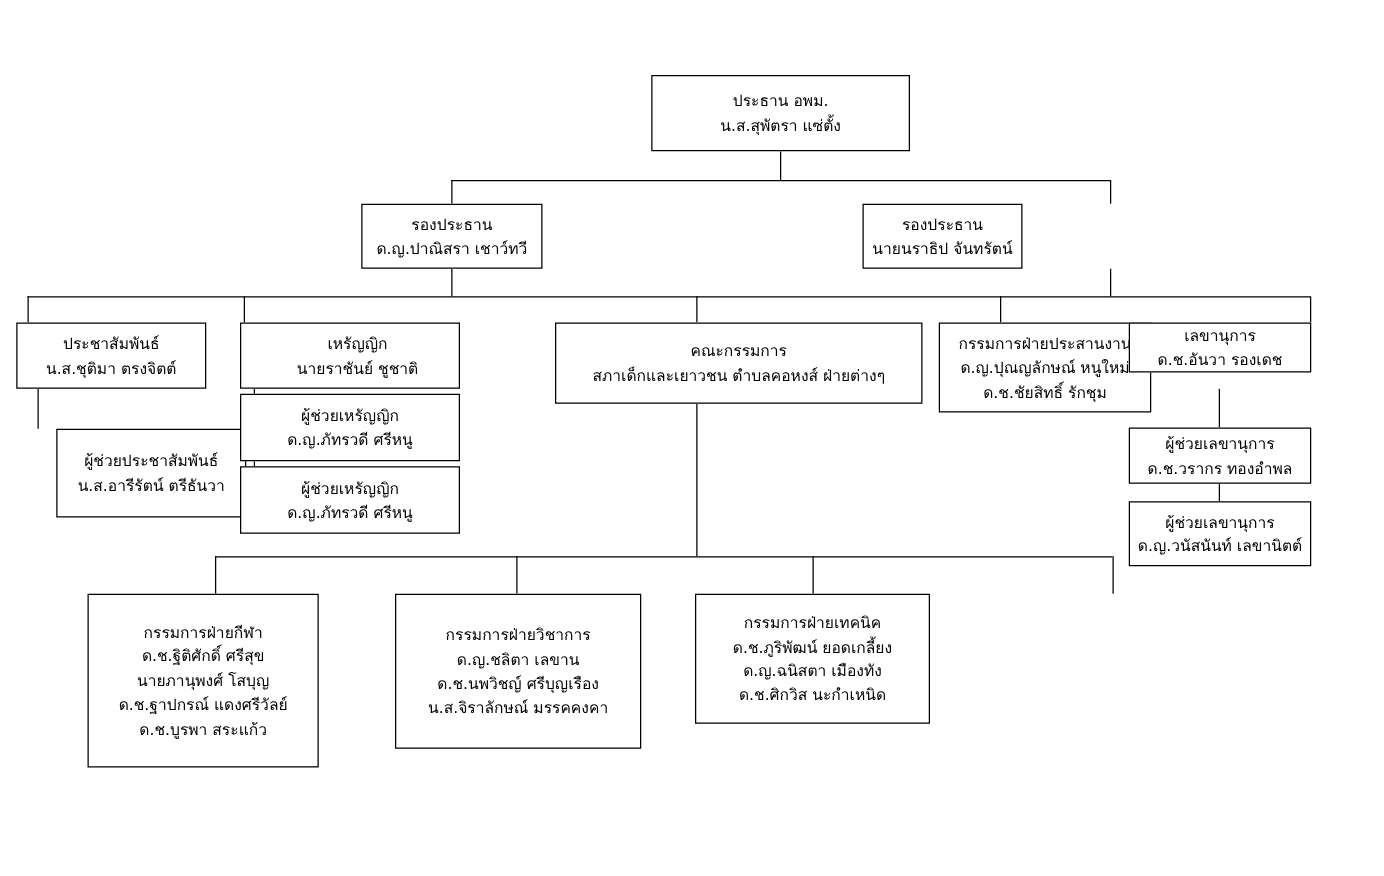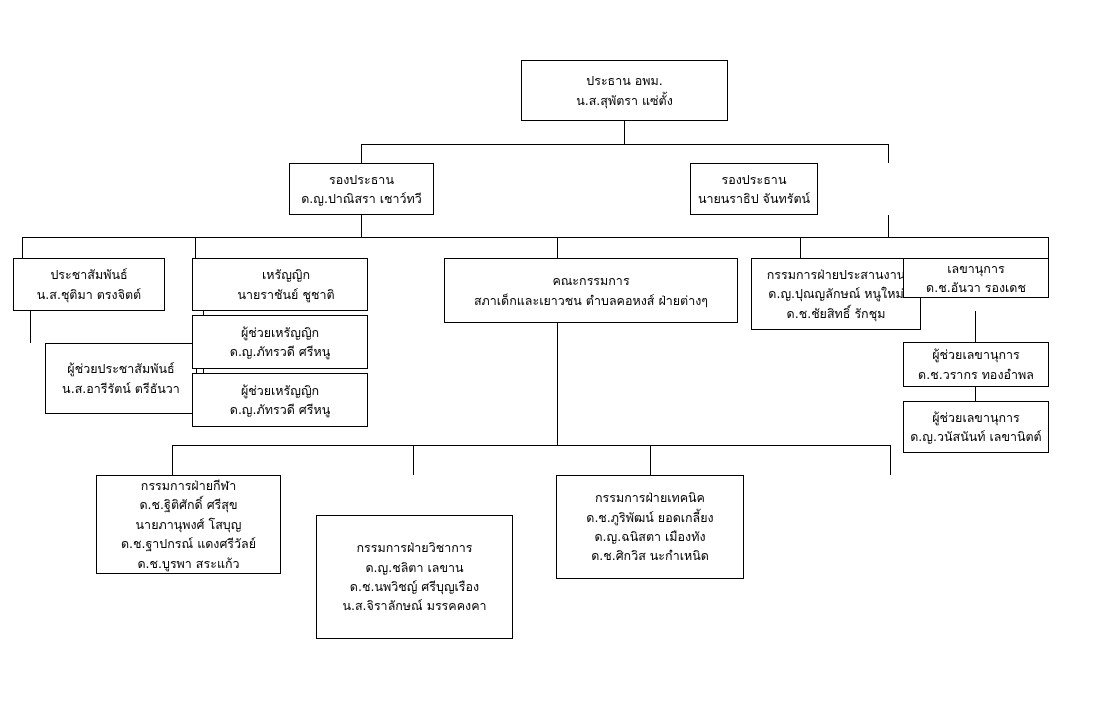--- a/index.html
+++ b/index.html
@@ -140,29 +140,29 @@
   <div class="node" style="left:903px; top:342px; width:146px; height:45px;">
     <span class="line">ผู้ช่วยเลขานุการ</span>
     <span class="line">ด.ช.วรากร ทองอำพล</span>
   </div>
 
   <div class="node" style="left:903px; top:401px; width:146px; height:52px;">
     <span class="line">ผู้ช่วยเลขานุการ</span>
     <span class="line">ด.ญ.วนัสนันท์ เลขานิตต์</span>
   </div>
 
-  <div class="node" style="left:96px; top:475px; width:185px; height:99px;">
+  <div class="node" style="left:70px; top:475px; width:185px; height:139px;">
     <span class="line">กรรมการฝ่ายกีฬา</span>
     <span class="line">ด.ช.ฐิติศักดิ์ ศรีสุข</span>
     <span class="line">นายภานุพงศ์ โสบุญ</span>
     <span class="line">ด.ช.ฐาปกรณ์ แดงศรีวัลย์</span>
     <span class="line">ด.ช.บูรพา สระแก้ว</span>
   </div>
 
-  <div class="node" style="left:316px; top:475px; width:197px; height:124px;margin-top:40px;">
+  <div class="node" style="left:316px; top:475px; width:197px; height:124px;">
     <span class="line">กรรมการฝ่ายวิชาการ</span>
     <span class="line">ด.ญ.ชลิตา เลขาน</span>
     <span class="line">ด.ช.นพวิชญ์ ศรีบุญเรือง</span>
     <span class="line">น.ส.จิราลักษณ์ มรรคคงคา</span>
   </div>
 
   <div class="node" style="left:556px; top:475px; width:188px; height:104px;">
     <span class="line">กรรมการฝ่ายเทคนิค</span>
     <span class="line">ด.ช.ภูริพัฒน์ ยอดเกลี้ยง</span>
     <span class="line">ด.ญ.ฉนิสตา เมืองทัง</span>

